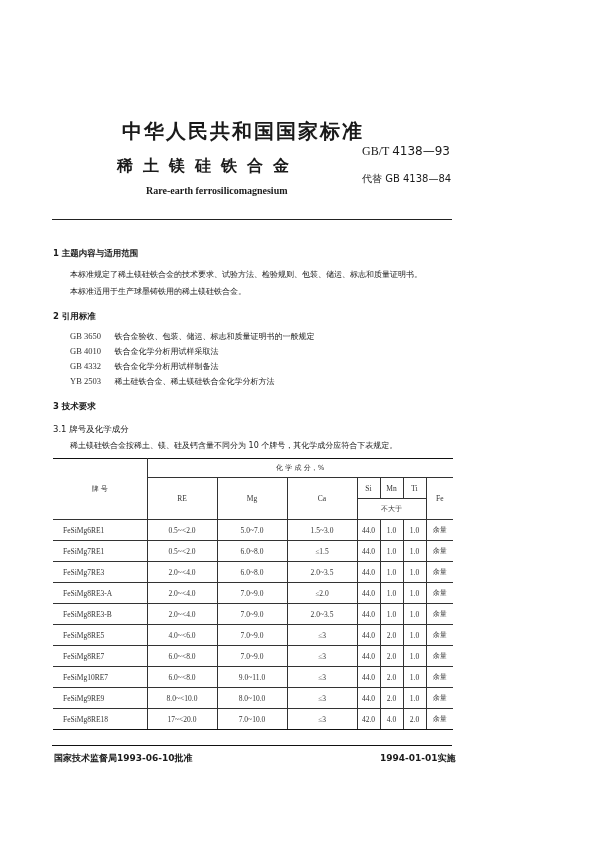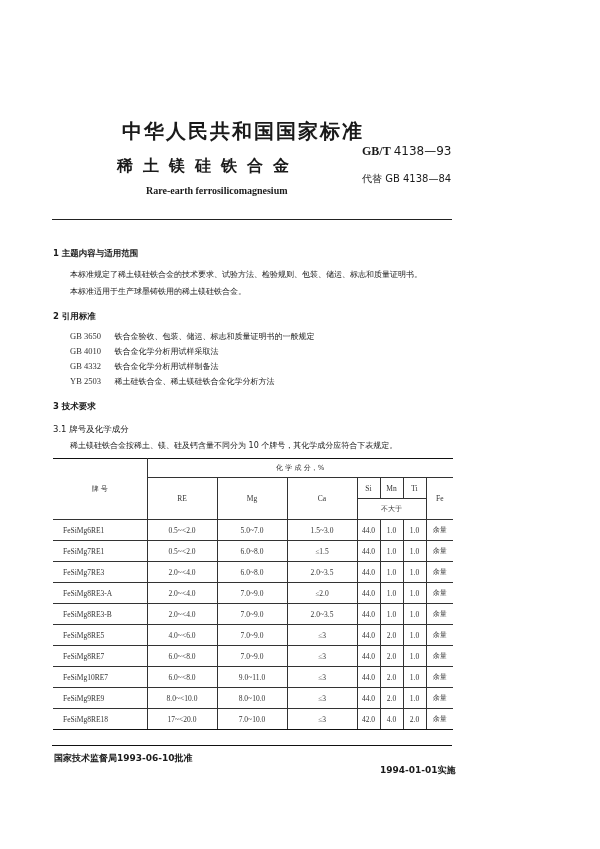--- a/index.html
+++ b/index.html
@@ -5,39 +5,39 @@
   html, body { margin: 0; padding: 0; background: #ffffff; }
   body { width: 600px; height: 849px; position: relative; overflow: hidden;
          font-family: "DejaVu Serif", "Liberation Serif", serif; color: #1a1a1a; }
   .abs { position: absolute; }
   .national { left: 122px; top: 118px; font-family: "DejaVu Sans", sans-serif; font-weight: bold;
               font-size: 20px; letter-spacing: 2px; }
   .title-cn { left: 117px; top: 156px; font-family: "DejaVu Sans", sans-serif; font-weight: bold;
               font-size: 16px; letter-spacing: 10px; }
   .title-en { left: 146px; top: 185px; font-family: "Liberation Serif", serif; font-weight: bold; font-size: 10px; }
   .std-code { left: 362px; top: 144px; font-family: "Liberation Serif", serif; font-size: 12px; }
-  .std-code b { font-weight: bold; }
+  .std-code b { font-weight: normal; }
   .std-replace { left: 362px; top: 172px; font-size: 10px; font-family: "DejaVu Sans", sans-serif; }
   .rule-top { left: 52px; top: 219px; width: 400px; height: 0; border-top: 1.3px solid #222; }
   .sec { font-family: "DejaVu Sans", sans-serif; font-weight: bold; font-size: 8.5px; }
   .para { font-family: "DejaVu Sans", sans-serif; font-size: 8px; }
   .ref-row { font-size: 8px; font-family: "DejaVu Sans", sans-serif; }
   .ref-code { display: inline-block; width: 42px; font-family: "Liberation Serif", serif; font-size: 8.5px; color:#333; }
   table.comp { position: absolute; left: 53px; top: 458px; width: 400px; border-collapse: collapse;
                font-size: 7.5px; font-family: "Liberation Serif", serif; }
   table.comp td { border: 0.8px solid #333; text-align: center; padding: 0; height: 20px; color:#333; }
   table.comp tr td:first-child { border-left: none; }
   table.comp tr td:last-child { border-right: none; }
   table.comp tr.top td { border-top: 1.5px solid #111; }
   table.comp tr.last td { border-bottom: 1.5px solid #111; }
   table.comp td.cn { font-family: "DejaVu Sans", sans-serif; font-size: 7px; }
   table.comp td.grade { text-align: left; padding-left: 10px; }
   .rule-bottom { left: 52px; top: 745px; width: 400px; border-top: 1.5px solid #111; }
   .footer-left { left: 54px; top: 752px; font-family: "DejaVu Sans", sans-serif; font-weight: bold; font-size: 9px; }
-  .footer-right { left: 380px; top: 752px; width: 72px; text-align: right; font-family: "DejaVu Sans", sans-serif; font-weight: bold; font-size: 9px; white-space: nowrap; margin-top: 12px; }
+  .footer-right { left: 380px; top: 752px; width: 72px; text-align: right; font-family: "DejaVu Sans", sans-serif; font-weight: bold; font-size: 9px; white-space: nowrap; }
 </style>
 </head>
 <body>
 
 <div class="abs national">中华人民共和国国家标准</div>
 <div class="abs title-cn">稀土镁硅铁合金</div>
 <div class="abs title-en">Rare-earth ferrosilicomagnesium</div>
 <div class="abs std-code">
   <b>GB/T</b>
   <span style="font-family:'DejaVu Sans',sans-serif;font-size:12px;">4138—93</span>

